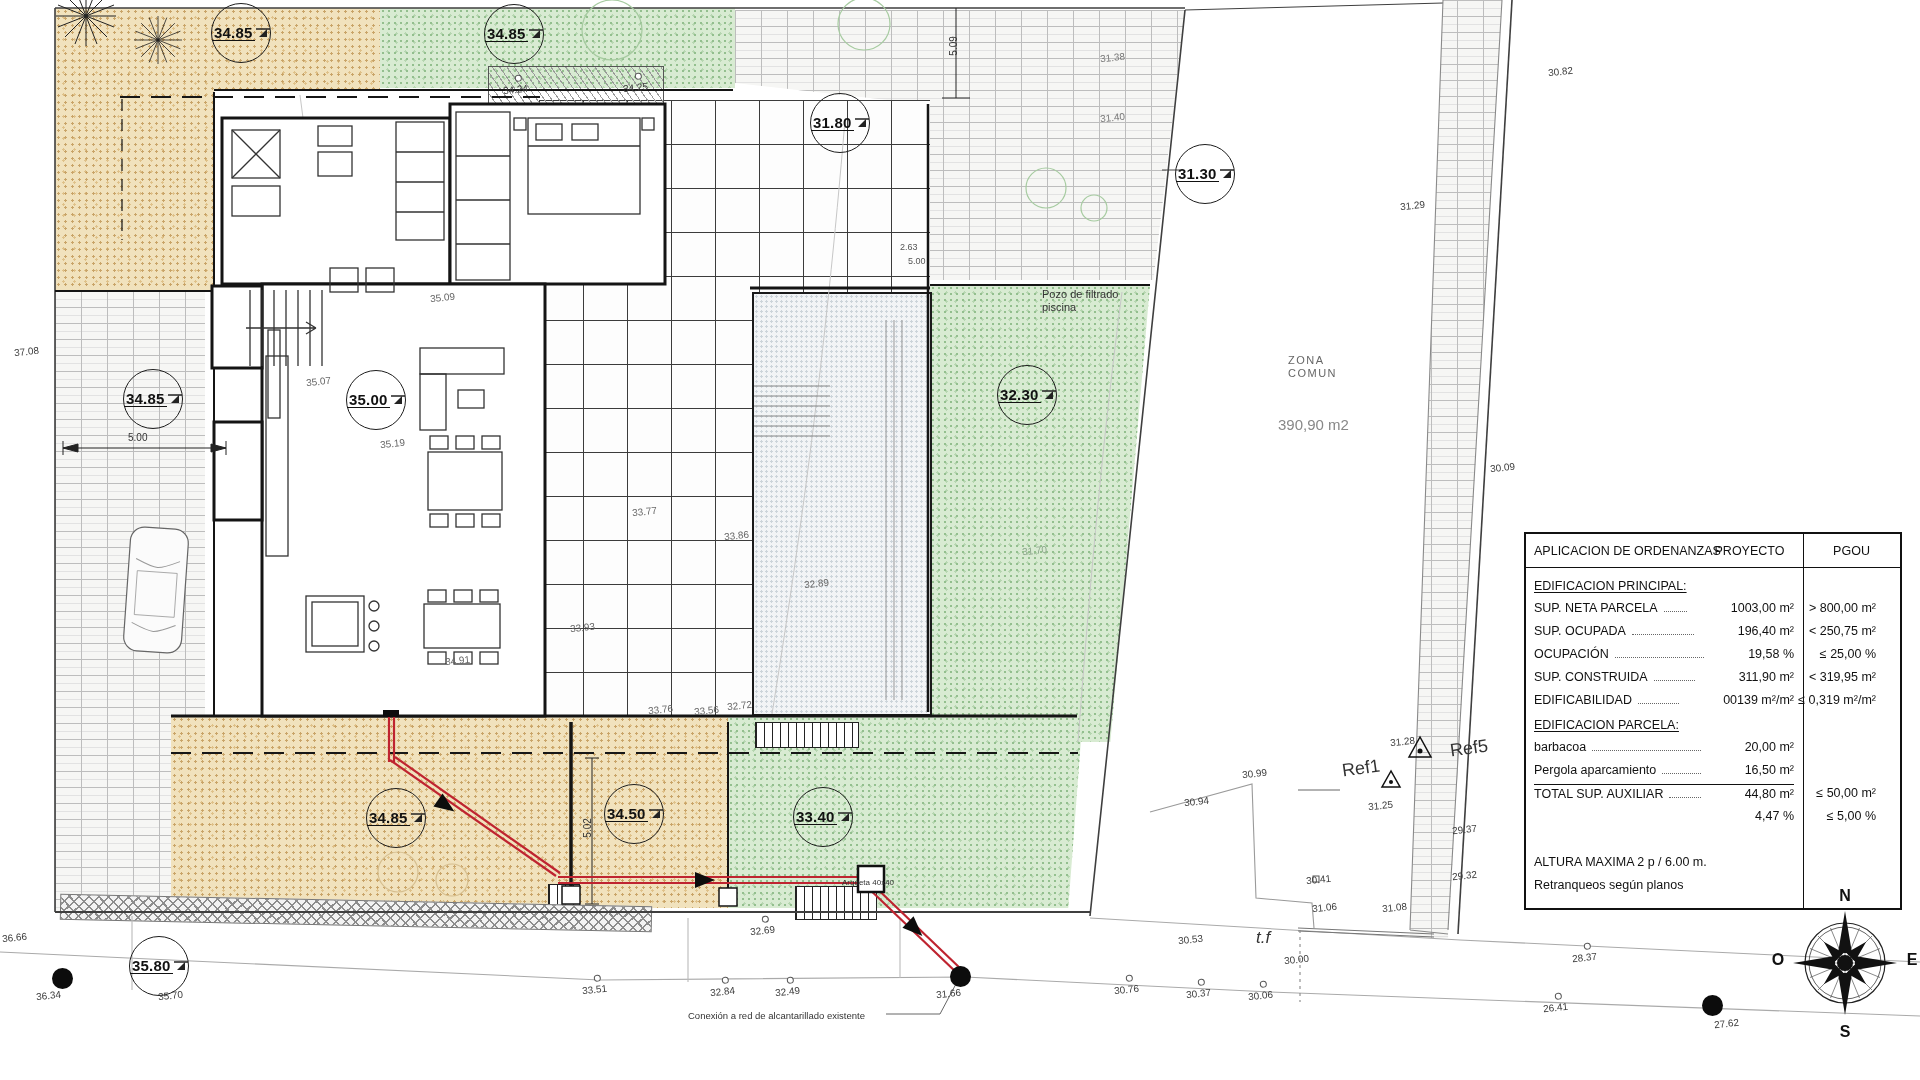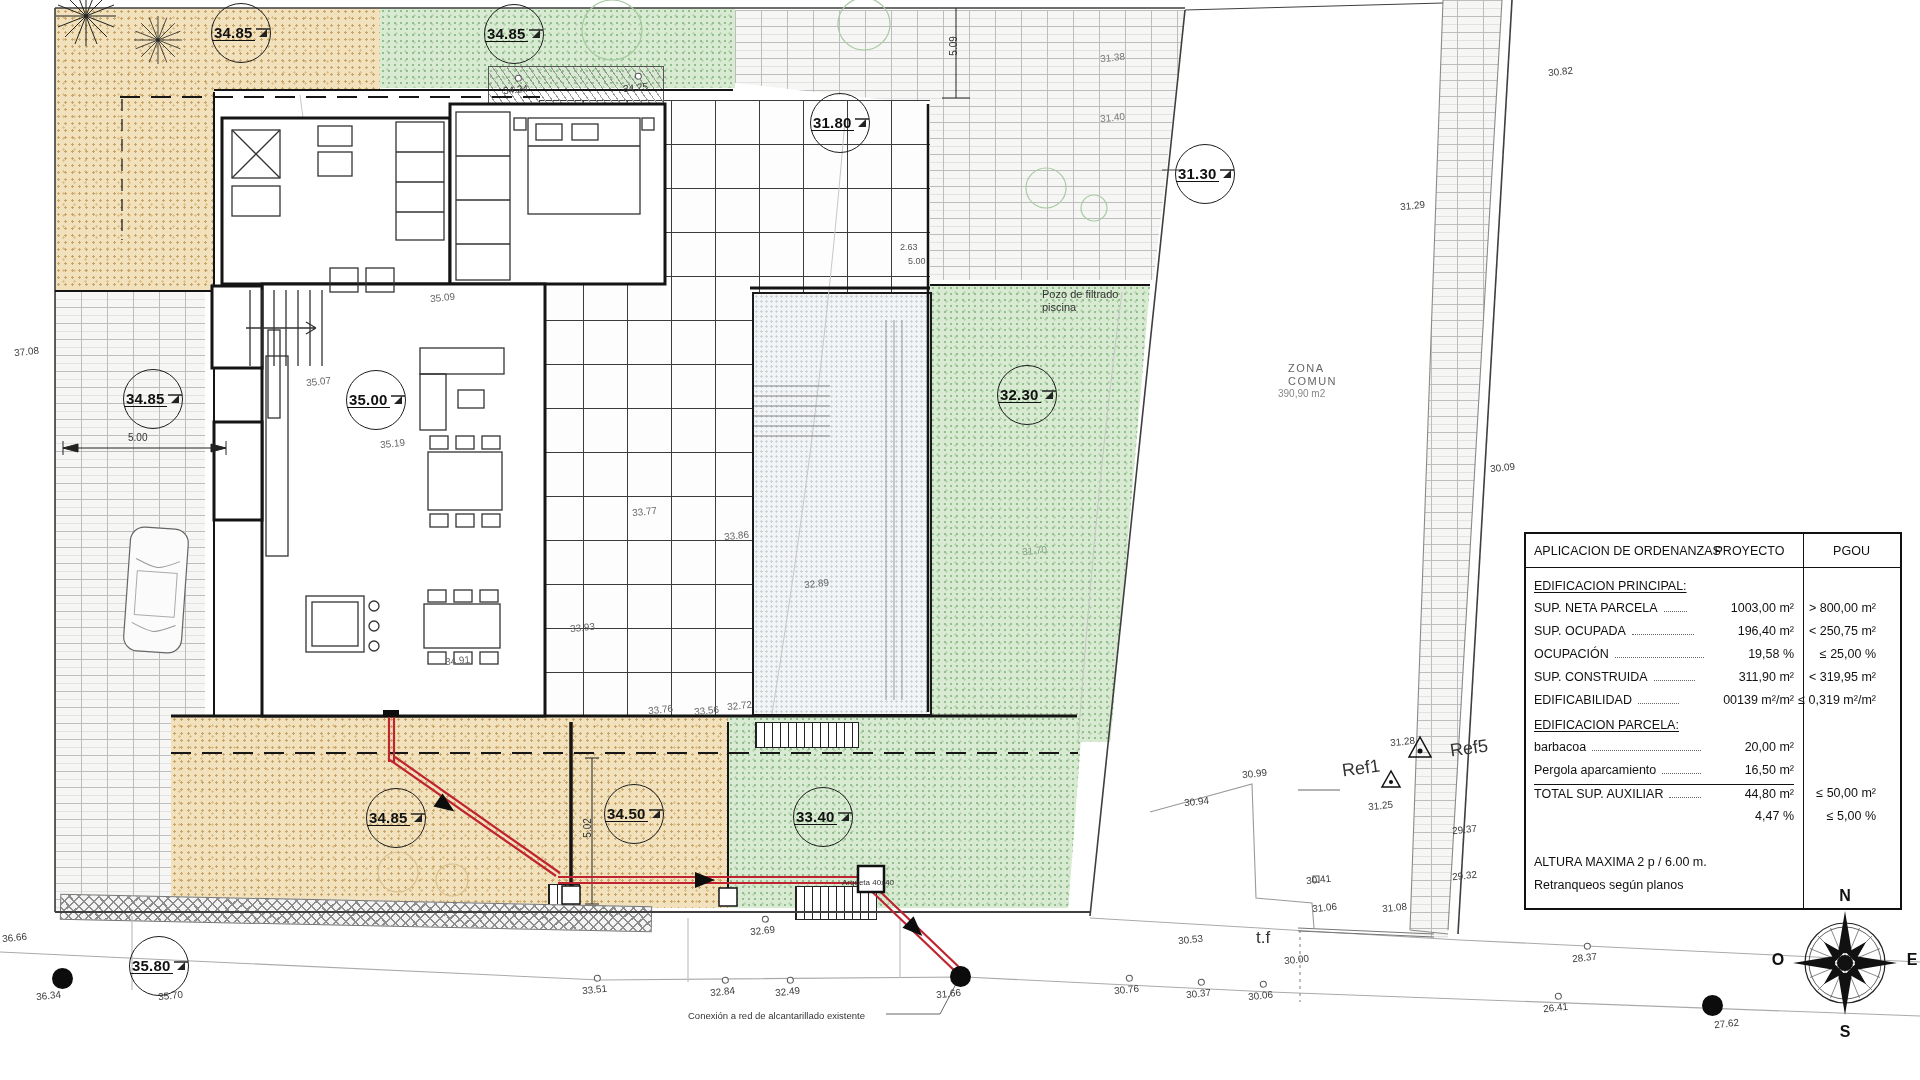--- a/index.html
+++ b/index.html
@@ -360,26 +360,26 @@
       <div class="spot" style="left: 724px; top: 530px; color: rgb(102, 102, 102);">33.86</div>
       <div class="spot" style="left: 804px; top: 578px; color: rgb(102, 102, 102);">32.89</div>
       <div class="spot" style="left: 570px; top: 622px; color: rgb(102, 102, 102);">33.93</div>
       <div class="spot" style="left: 445px; top: 655px; color: rgb(102, 102, 102);">34.91</div>
       <div class="spot" style="left: 648px; top: 704px; color: rgb(102, 102, 102);">33.76</div>
       <div class="spot" style="left: 694px; top: 705px; color: rgb(102, 102, 102);">33.56</div>
       <div class="spot" style="left: 727px; top: 700px; color: rgb(102, 102, 102);">32.72</div>
       <div class="spot" style="left: 1022px; top: 545px; color: rgb(138, 165, 138);">31.70</div>
       <div class="note" style="left: 1042px; top: 288px; font-size: 11px;">Pozo de filtrado
 piscina</div>
-      <div class="note" style="left: 1288px; top: 362px; font-size: 11px; color: rgb(102, 102, 102); letter-spacing: 1.5px;">ZONA
+      <div class="note" style="left: 1288px; top: 354px; font-size: 11px; color: rgb(102, 102, 102); letter-spacing: 1.5px;">ZONA
 COMUN</div>
-      <div class="note" style="left: 1278px; top: 388px; font-size: 10px; color: rgb(136, 136, 136);">390,90 m2</div>
+      <div class="note" style="left: 1278px; top: 416px; font-size: 15px; color: rgb(136, 136, 136);">390,90 m2</div>
       <div class="note" style="left: 1342px; top: 758px; font-size: 18px; transform: rotate(-8deg);">Ref1</div>
       <div class="note" style="left: 1450px; top: 738px; font-size: 18px; transform: rotate(-8deg);">Ref5</div>
-      <div class="note" style="left: 1256px; top: 928px; font-size: 17px;">t.f</div>
+      <div class="note" style="left: 1256px; top: 928px; font-size: 17px; font-style: italic;">t.f</div>
       <div class="note" style="left: 842px; top: 858px; font-size: 8px; margin-top: 20px;">Arqueta 40x40</div>
       <div class="note" style="left: 688px; top: 1010px; font-size: 9.5px;">Conexión a red de alcantarillado existente</div>
       <div class="note" style="left: 128px; top: 432px; font-size: 10px;">5.00</div>
       <div class="note" style="left: 578px; top: 822px; font-size: 10px; transform: rotate(-90deg);">5.02</div>
       <div class="note" style="left: 944px; top: 40px; font-size: 10px; transform: rotate(-90deg);">5.09</div>
       <div class="note" style="left: 900px; top: 242px; font-size: 9px; color: rgb(85, 85, 85);">2.63</div>
       <div class="note" style="left: 908px; top: 256px; font-size: 9px; color: rgb(85, 85, 85);">5.00</div>
       <div class="mh" style="left: 52px; top: 968px;"></div>
       <div class="mh" style="left: 950px; top: 966px;"></div>
       <div class="mh" style="left: 1702px; top: 995px;"></div>

